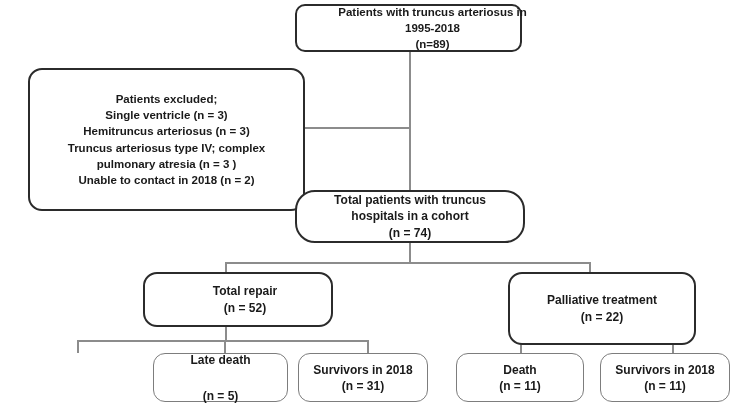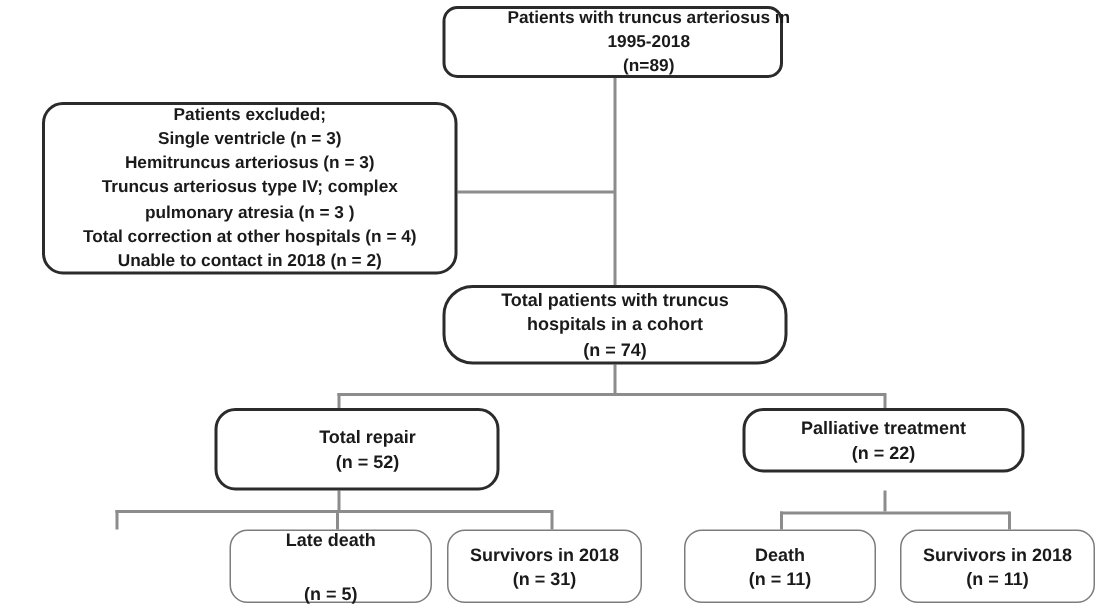--- a/index.html
+++ b/index.html
@@ -40,24 +40,24 @@
   .line {
     position: absolute;
     background: #8c8c8c;
     z-index: 1;
   }
   .line.v { width: 1.5px; }
   .line.h { height: 1.5px; }
 
   
   #b-top     { left: 295px; top: 4px;   width: 227px; height: 48px; font-size: 11.5px; border-radius: 10px; padding-left: 48px; }
-  #b-excl    { left: 28px;  top: 68px;  width: 277px; height: 115px; font-size: 11.5px; line-height: 16.2px; border-radius: 14px; }
+  #b-excl    { left: 28px;  top: 68px;  width: 277px; height: 143px; font-size: 11.5px; line-height: 16.2px; border-radius: 14px; }
   #b-cohort  { left: 295px; top: 190px; width: 230px; height: 53px; line-height: 16.5px; }
   #b-repair  { left: 143px; top: 272px; width: 190px; height: 55px; line-height: 17px; border-radius: 14px; padding-left: 14px; }
-  #b-pall    { left: 495px; top: 272px; width: 188px; height: 43px; line-height: 17px; border-radius: 14px; }
+  #b-pall    { left: 508px; top: 272px; width: 188px; height: 73px; line-height: 17px; border-radius: 14px; }
   #b-early   { left: 3px;   top: 353px; width: 141px; height: 49px; }
   #b-late    { left: 153px; top: 353px; width: 135px; height: 49px; gap: 20px; }
   #b-surv31  { left: 298px; top: 353px; width: 130px; height: 49px; }
   #b-death11 { left: 456px; top: 353px; width: 128px; height: 49px; }
   #b-surv11  { left: 600px; top: 353px; width: 130px; height: 49px; }
 
   
   #l-v-top     { left: 409px; top: 52px;  height: 138px; }
   #l-h-excl    { left: 305px; top: 127px; width: 105px; }
   #l-v-cohort  { left: 409px; top: 243px; height: 19px; }
@@ -100,21 +100,20 @@
     <span>1995-2018</span>
     <span>(n=89)</span>
   </div>
 
   <div class="fc-box" id="b-excl">
     <span>Patients excluded;</span>
     <span>Single ventricle (n = 3)</span>
     <span>Hemitruncus arteriosus (n = 3)</span>
     <span>Truncus arteriosus type IV; complex</span>
     <span>pulmonary atresia (n = 3 )</span>
-    <span>Total correction at other hospitals (n = 4)</span>
     <span>Unable to contact in 2018 (n = 2)</span>
   </div>
 
   <div class="fc-box" id="b-cohort">
     <span>Total patients with truncus</span>
     <span>hospitals in a cohort</span>
     <span>(n = 74)</span>
   </div>
 
   <div class="fc-box" id="b-repair">

